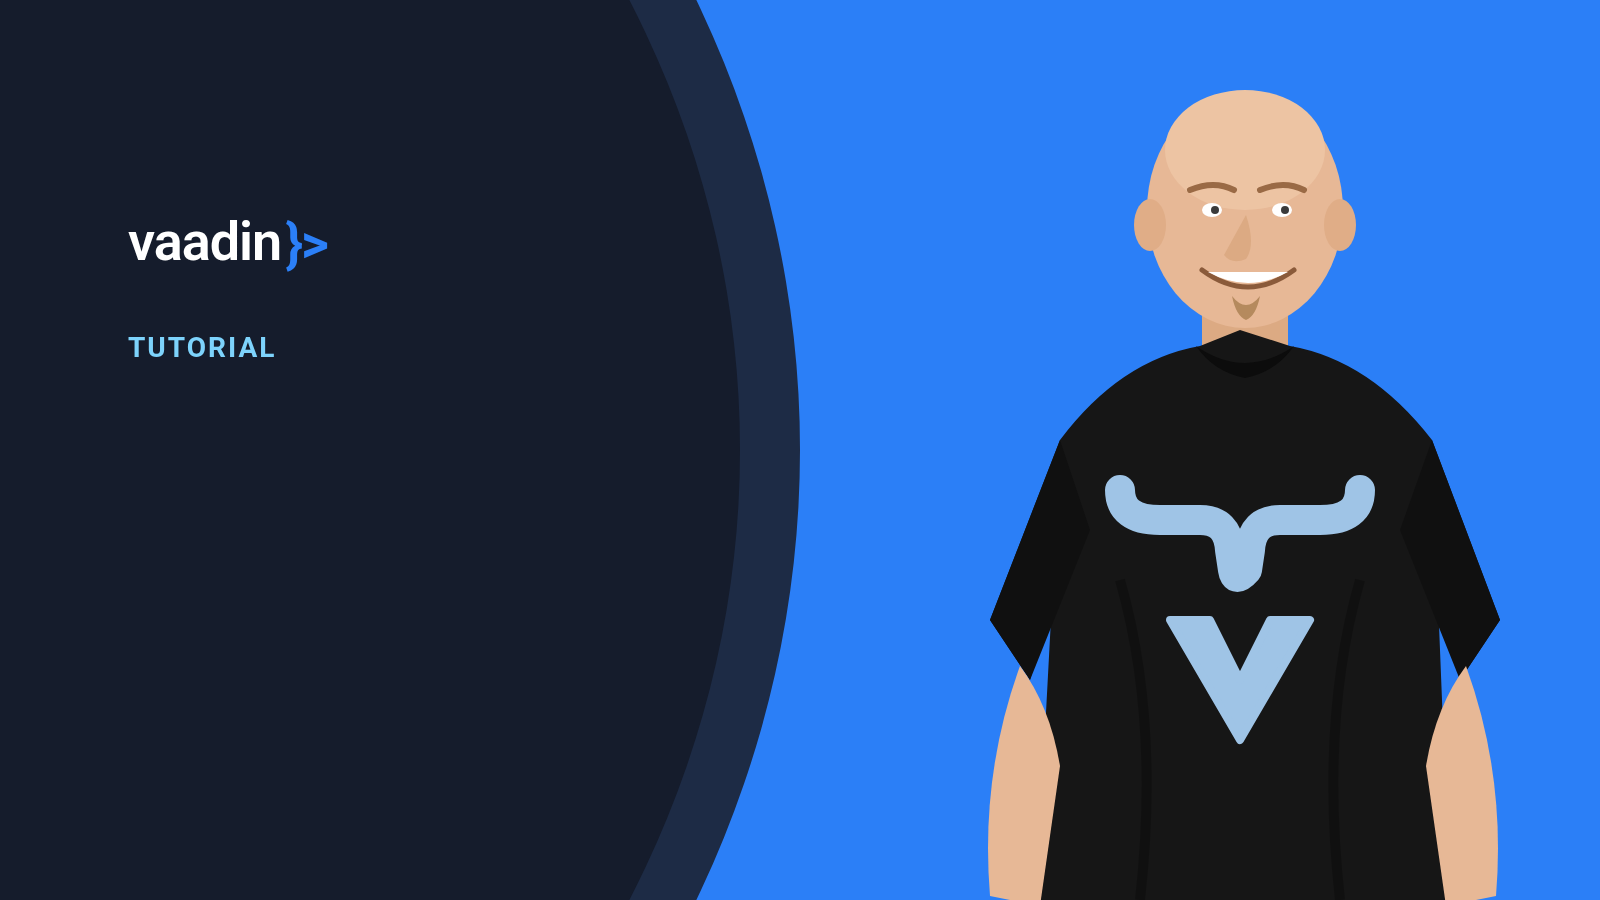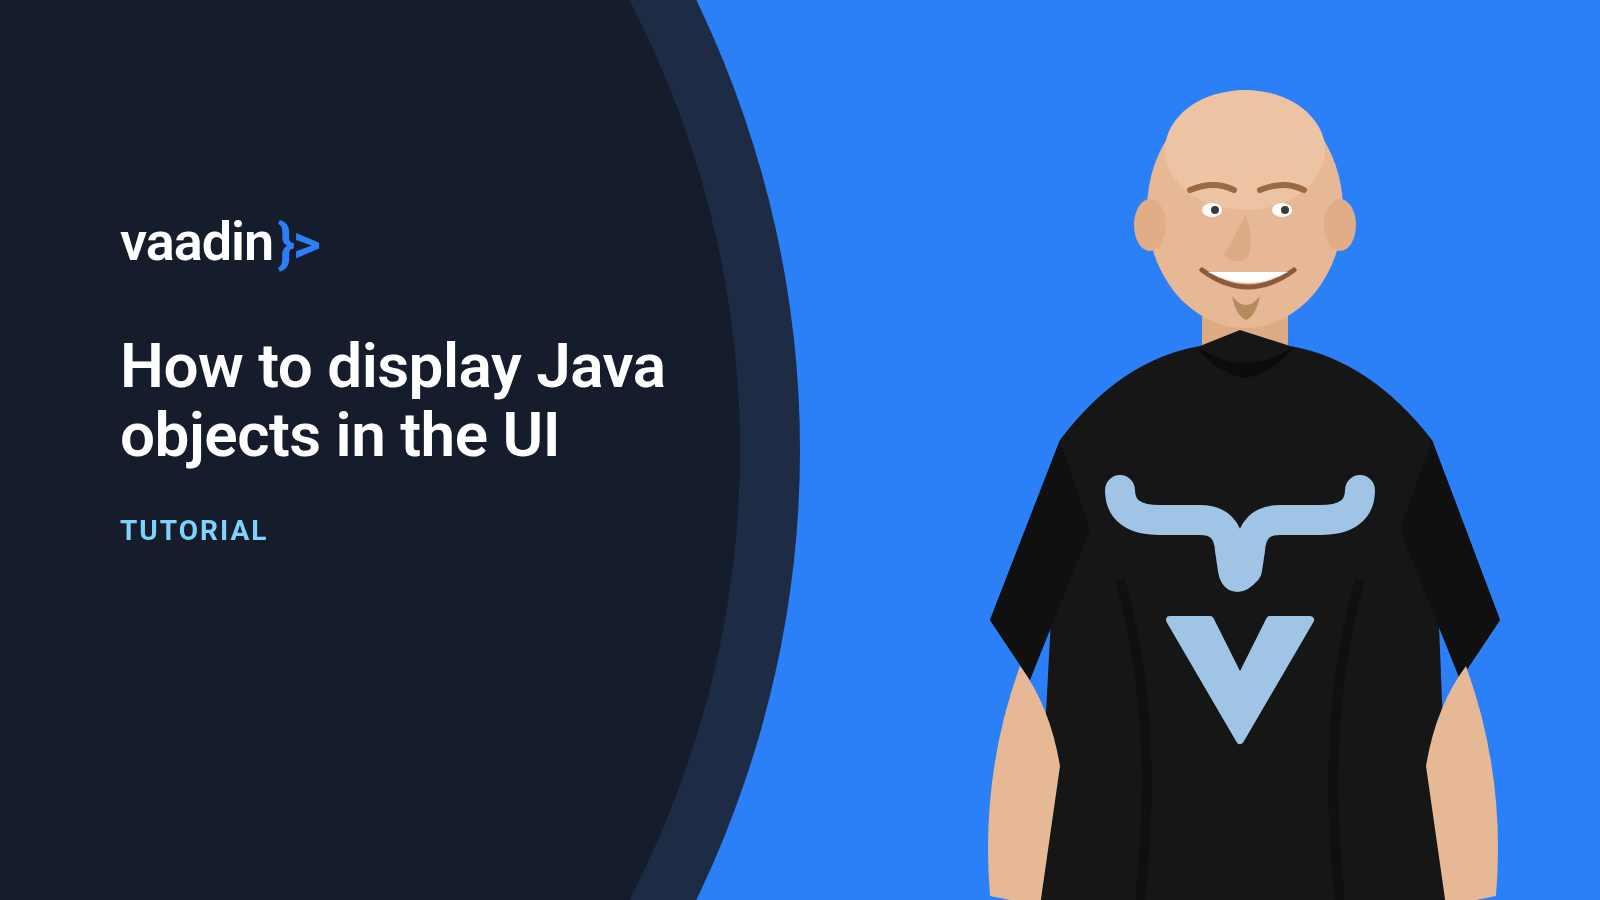--- a/index.html
+++ b/index.html
@@ -33,21 +33,21 @@
       top: -700px;
       left: -1800px;
       width: 2600px;
       height: 2300px;
       background: #151c2c;
       border-radius: 50%;
       border: 60px solid #1d2b45;
     }
     .left-content {
       position: absolute;
-      left: 120px;
+      left: 128px;
       top: 210px;
       width: 560px;
       z-index: 5;
     }
     
     .logo {
       display: flex;
       align-items: center;
       gap: 4px;
       margin-bottom: 58px;
@@ -99,21 +99,20 @@
 <div class="canvas">
 
   <div class="blue-panel"></div>
   <div class="dark-arc"></div>
 
   <div class="left-content">
     <div class="logo">
       <span class="logo-word">vaadin</span>
       <span class="logo-glyph">}&gt;</span>
     </div>
-    <h1 class="title">How  to display Java objects in the UI</h1>
     <div class="category">TUTORIAL</div>
   </div>
 
   <div class="presenter">
     <svg viewBox="0 0 600 840" width="600" height="840">
 
       <rect x="262" y="225" width="86" height="70" fill="#dcaA83" rx="10"></rect>
 
       <ellipse cx="305" cy="150" rx="98" ry="118" fill="#e7b896"></ellipse>
 

